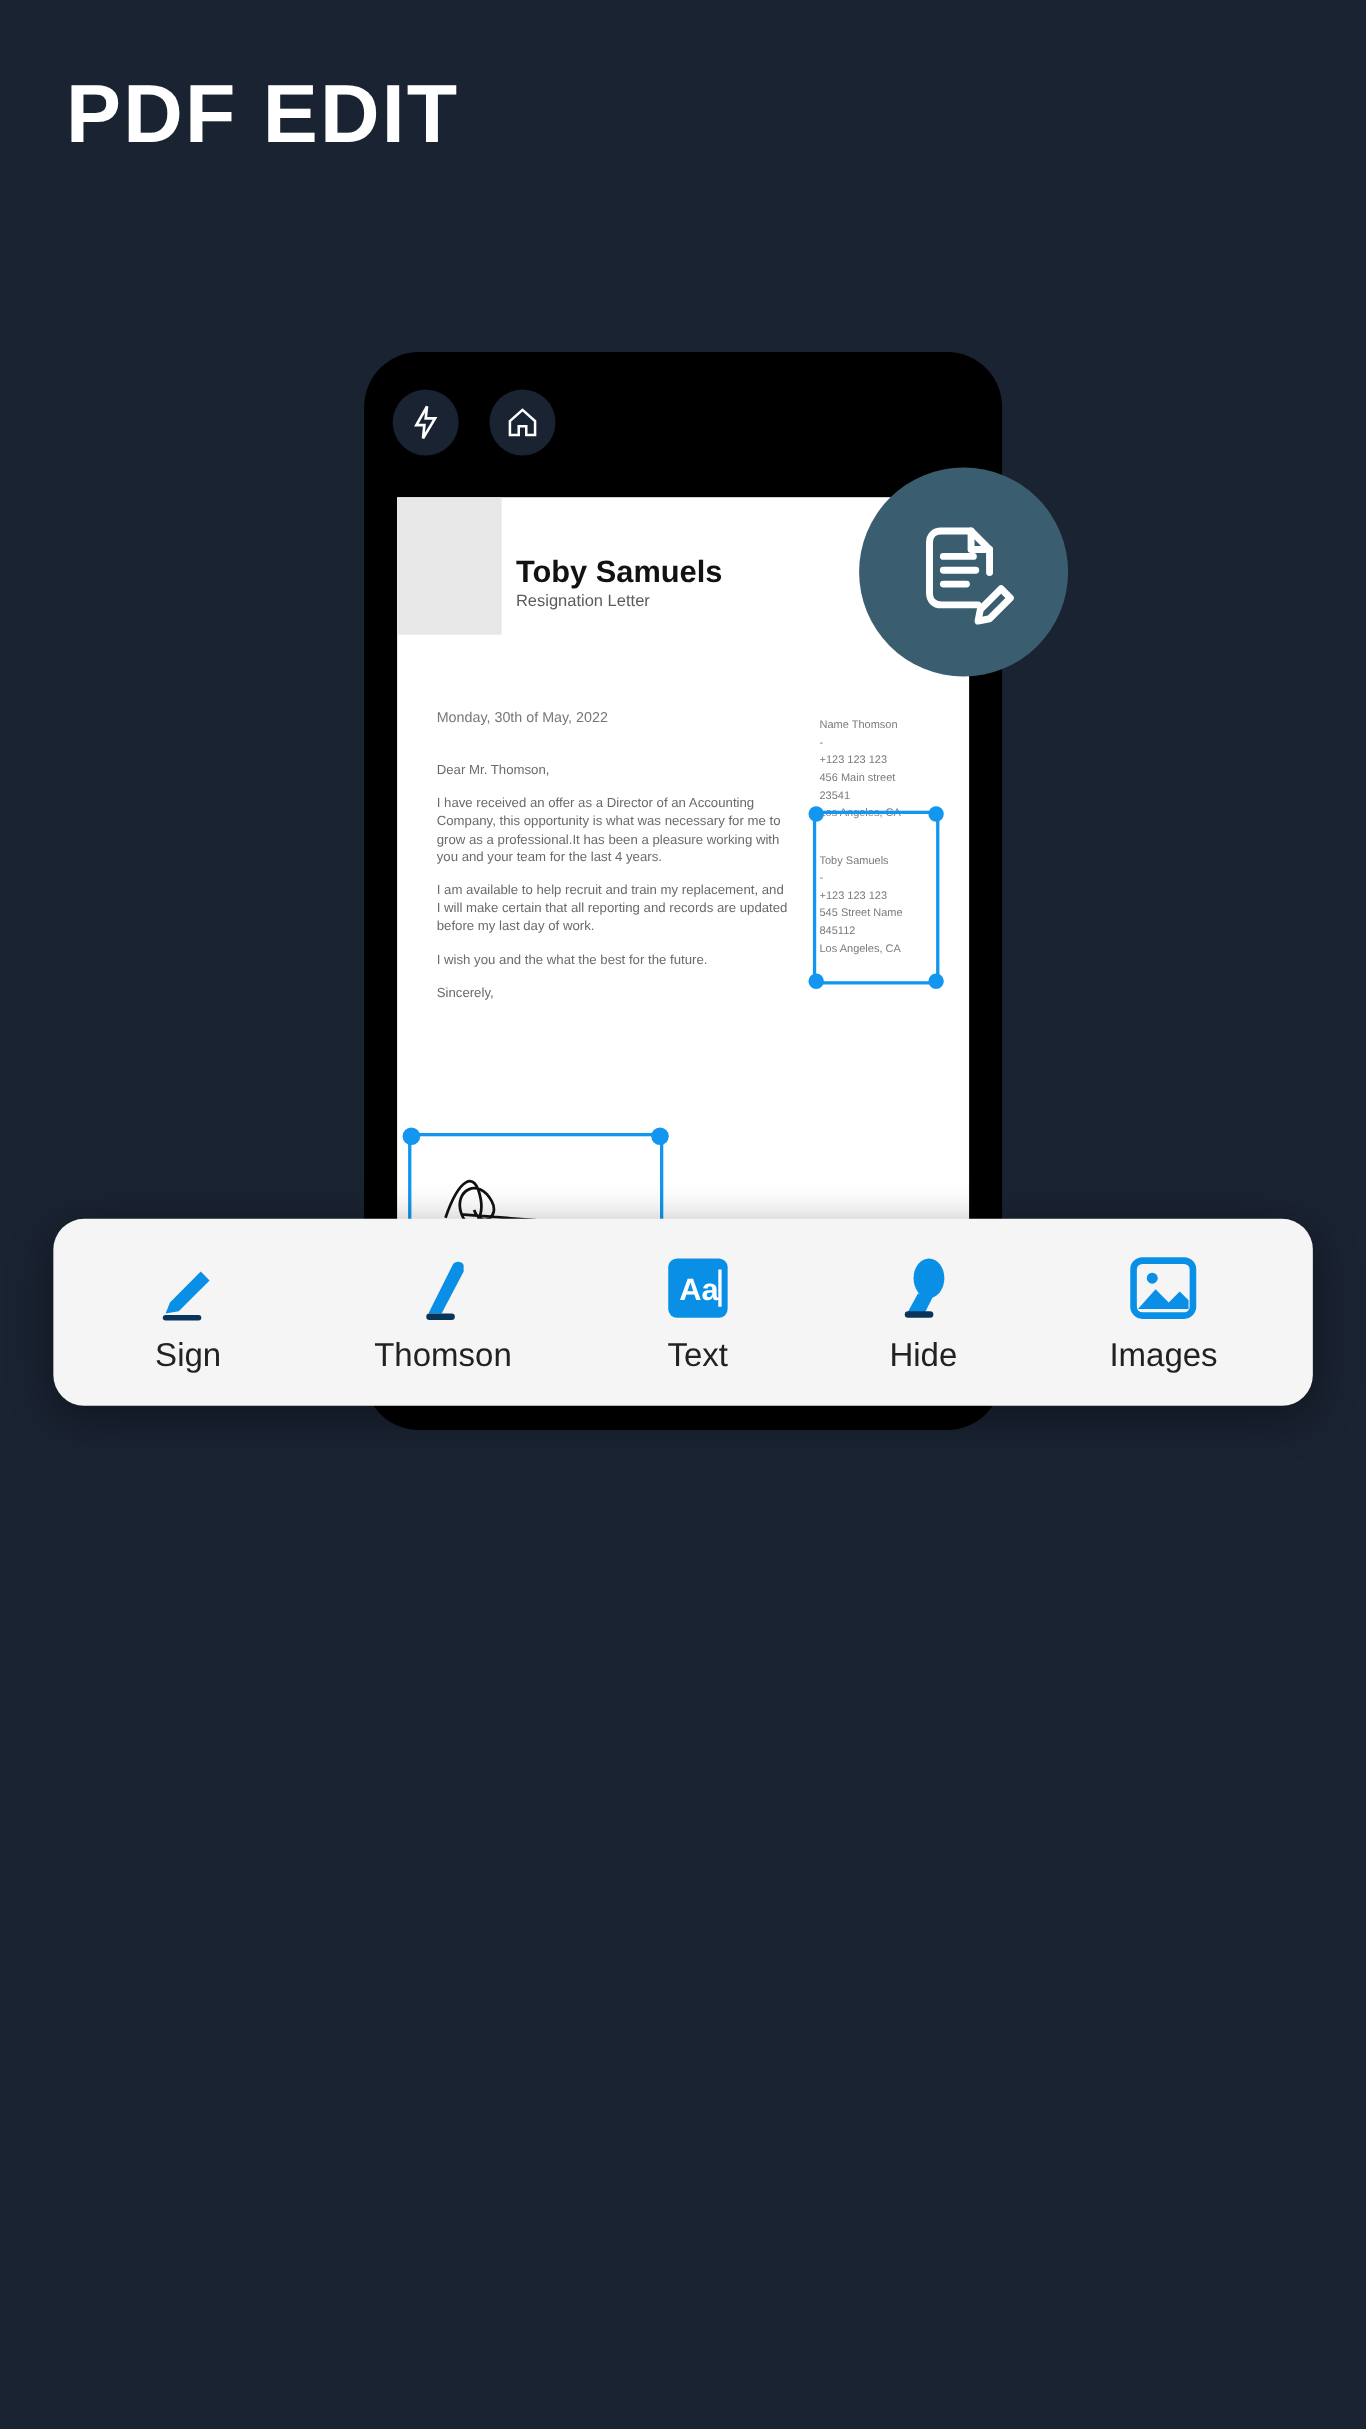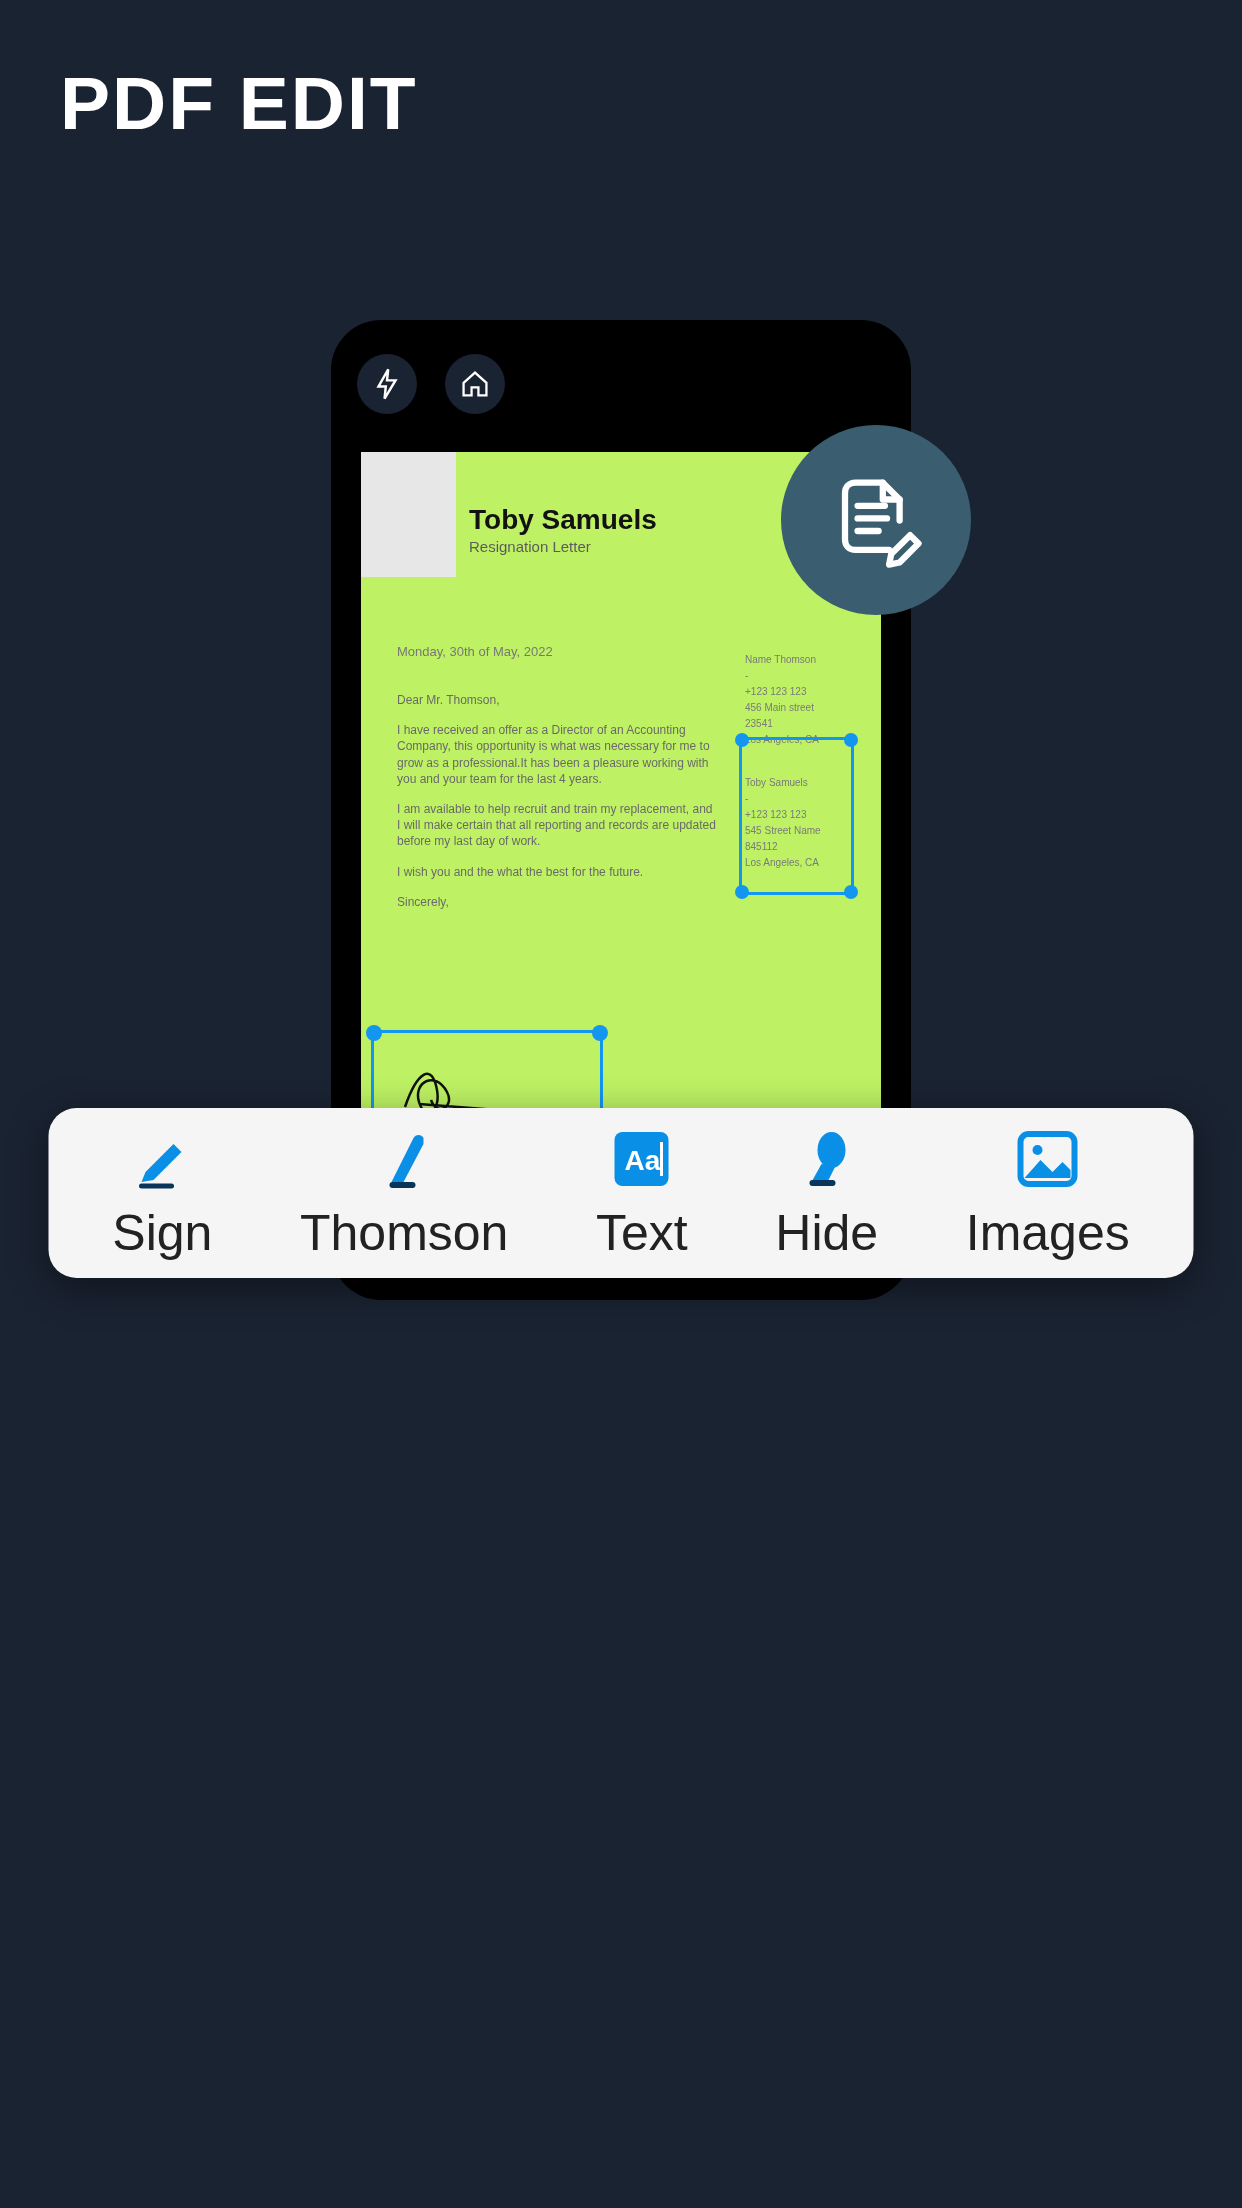--- a/index.html
+++ b/index.html
@@ -61,21 +61,21 @@
   justify-content: center;
 }
 .circle-icon svg { stroke: #fff; fill: none; stroke-width: 2; }
 
 .doc-page {
   position: absolute;
   top: 110px;
   left: 8px;
   width: 520px;
   height: 800px;
-  background: #bef264;
+  background: #ffffff;
   padding: 0;
   overflow: hidden;
 }
 .doc-header-block {
   position: absolute;
   top: 0;
   left: 0;
   width: 95px;
   height: 125px;
   background: #e7e7e7;
@@ -211,21 +211,21 @@
   filter: blur(0.5px);
 }
 .tool-icon {
   width: 72px;
   height: 72px;
   display: flex;
   align-items: flex-start;
   justify-content: center;
 }
 .tool-label {
-  font-size: 50px;
+  font-size: 30px;
   color: #222;
   font-weight: 400;
 }
 </style>
 </head>
 <body>
 
 <div class="headline">
   <div class="headline-sub">PDF EDIT</div>
 </div>

